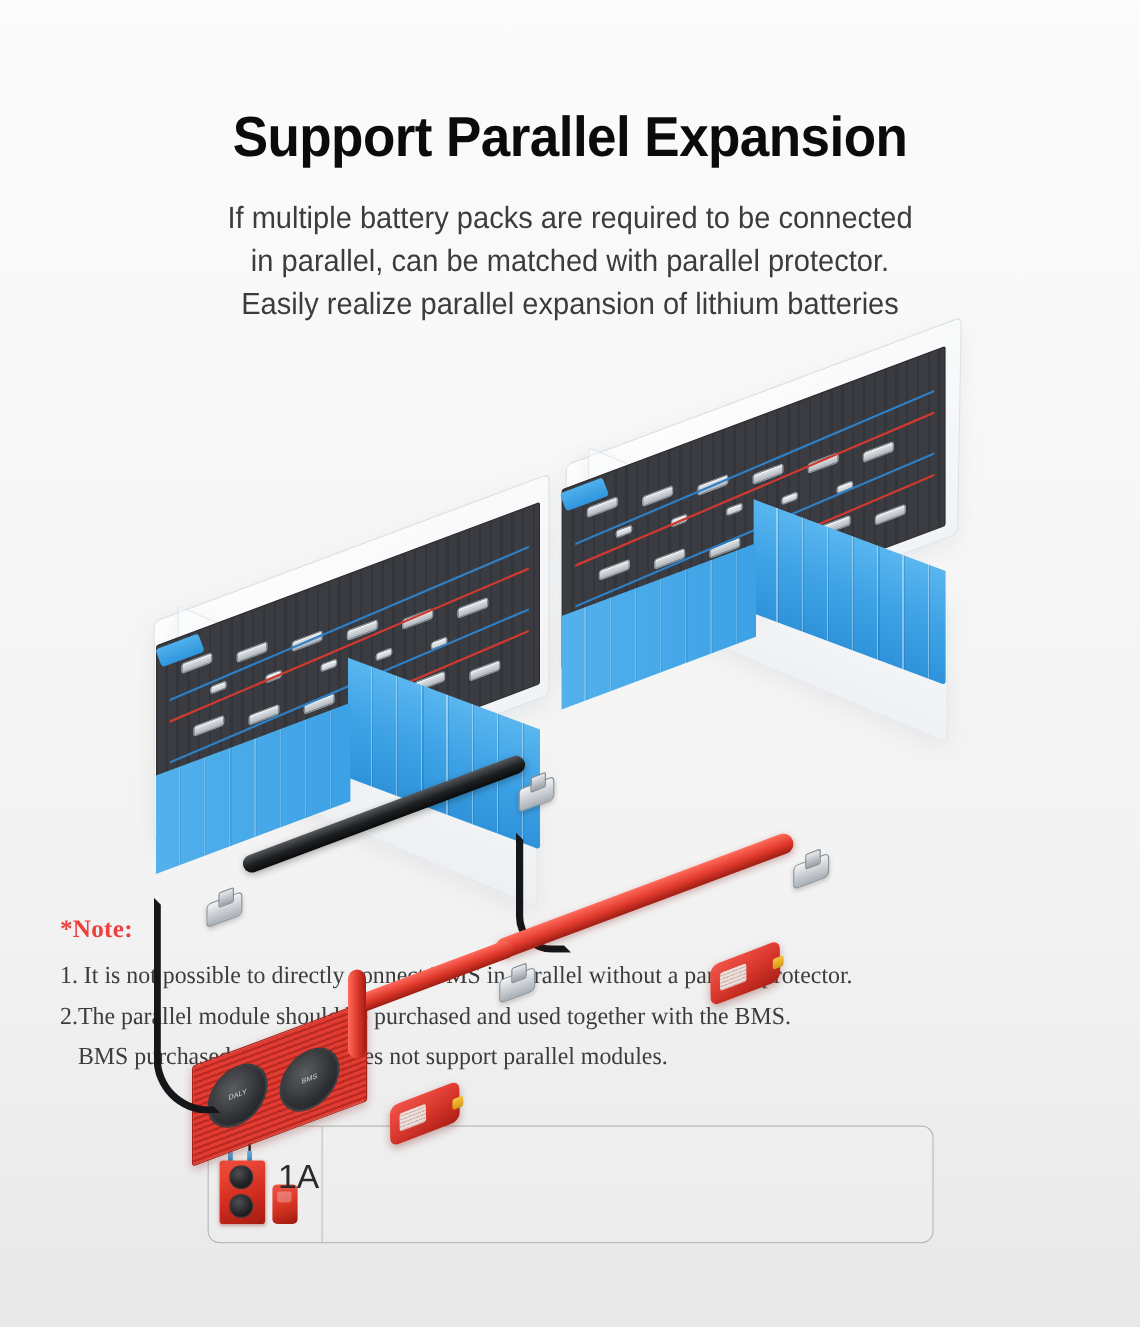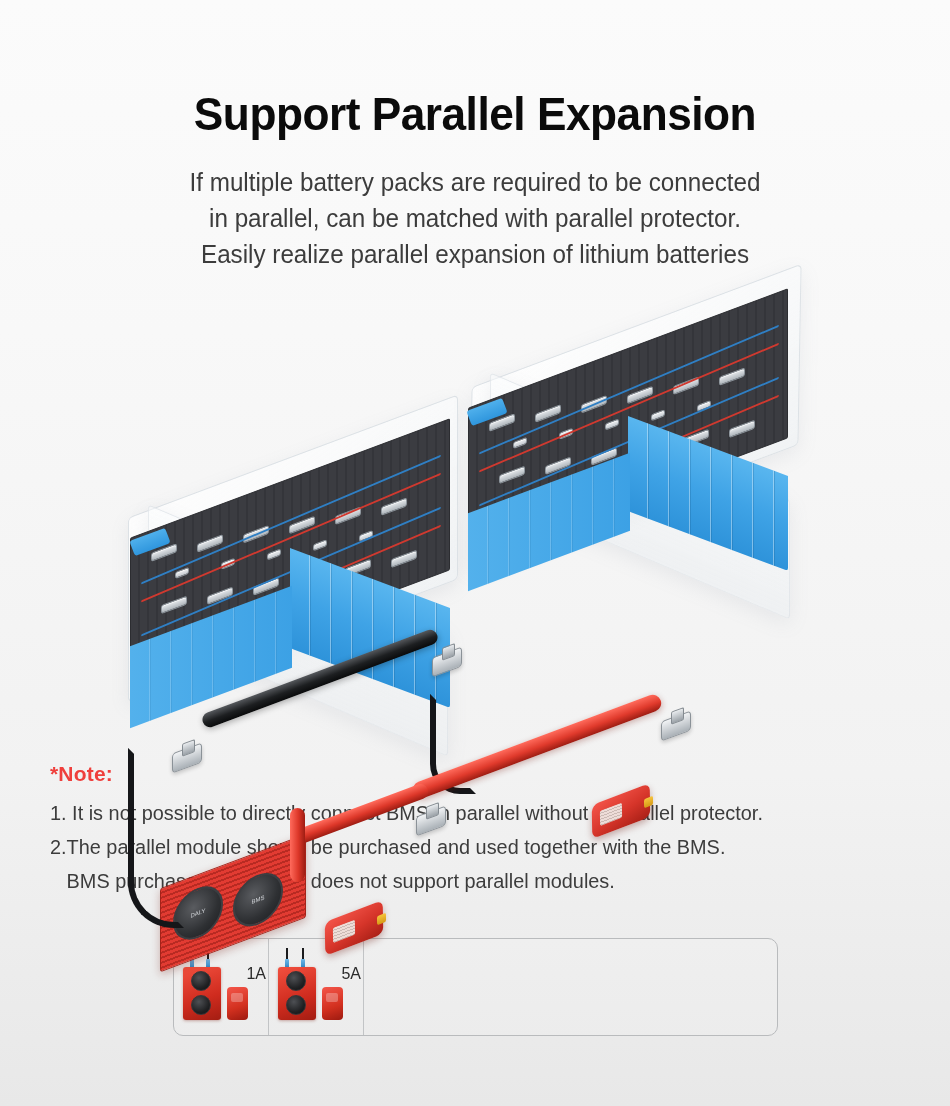--- a/index.html
+++ b/index.html
@@ -253,21 +253,21 @@
     transform:skewY(-20.5deg);
     box-shadow:0 2px 4px rgba(0,0,0,.2);
   }
   .bolt:before{
     content:"";position:absolute;left:9px;top:-7px;width:11px;height:11px;
     background:linear-gradient(180deg,#e8ebee,#9aa1a7);
     border:1px solid #858c92;border-radius:2px;
   }
 
   
-  .note-wrap{ position:absolute; left:50px; top:762px; width:880px; }
+  .note-wrap{ position:absolute; left:50px; top:762px; width:880px;font-family:Liberation Serif, serif; }
   .note-title{
     color:#ef3f3c; font-weight:700; font-size:21px; letter-spacing:.2px;
   }
   .note-line{
     color:#3c3c3c; font-size:20.5px; line-height:1.65; white-space:pre;
     transform:scaleX(0.97); transform-origin:left center;
   }
 
   
   .cta{
@@ -313,21 +313,21 @@
     position:absolute;left:50px;top:40px;width:21px;height:33px;
     background:linear-gradient(160deg,#f4564a,#d2301f 60%,#9d1a10);
     border-radius:4px;
   }
   .p-dev:after{
     content:"";position:absolute;left:4px;top:6px;width:12px;height:9px;
     background:rgba(255,255,255,.28);border-radius:2px;
   }
   .amp{
     position:absolute;right:-1px;top:18px;
-    font-size:16px;color:#2a2a2a;
+    font-size:28px;color:#2a2a2a;
     font-family:"Liberation Sans",sans-serif;
   }
   .amp.wide{ right:-6px; }
   .cta-text{
     flex:1;
     display:flex;align-items:center;
     padding-left:24px;
     position:relative;
   }
   .cta-text .lines{
@@ -475,27 +475,15 @@
       <div class="p-lead l2"></div>
       <div class="p-board">
         <div class="pf pf1"></div>
         <div class="pf pf2"></div>
       </div>
       <div class="p-dev"></div>
       <div class="amp">1A</div>
     </div>
   </div>
 
-  <div class="cta-cell">
-    <div class="prod">
-      <div class="p-lead l1"></div>
-      <div class="p-lead l2"></div>
-      <div class="p-board">
-        <div class="pf pf1"></div>
-        <div class="pf pf2"></div>
-      </div>
-      <div class="p-dev"></div>
-      <div class="amp">5A</div>
-    </div>
-  </div>
 
 
 </div>
 
 </body></html>

